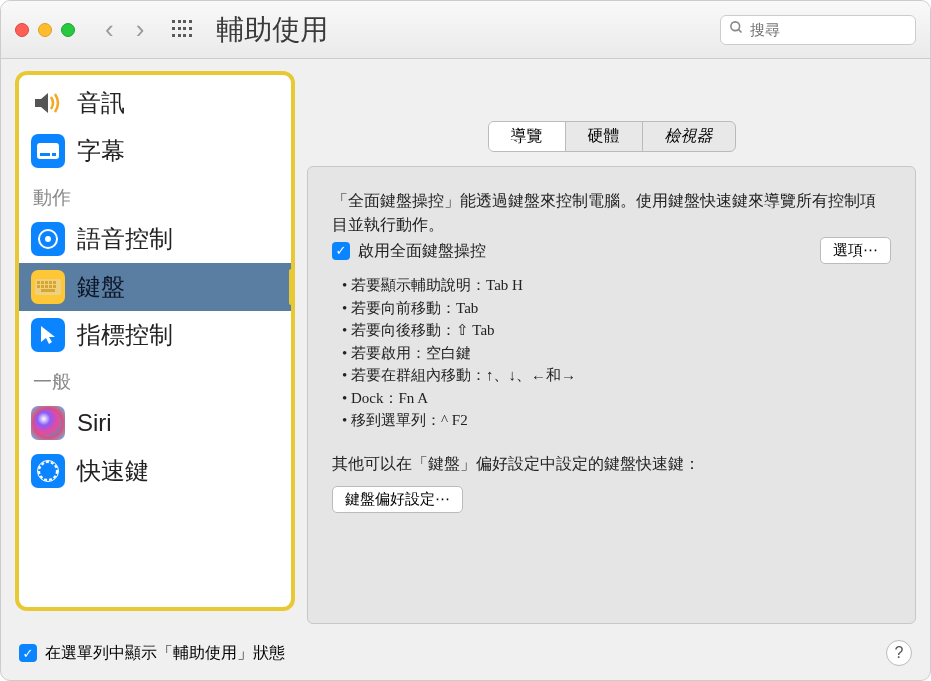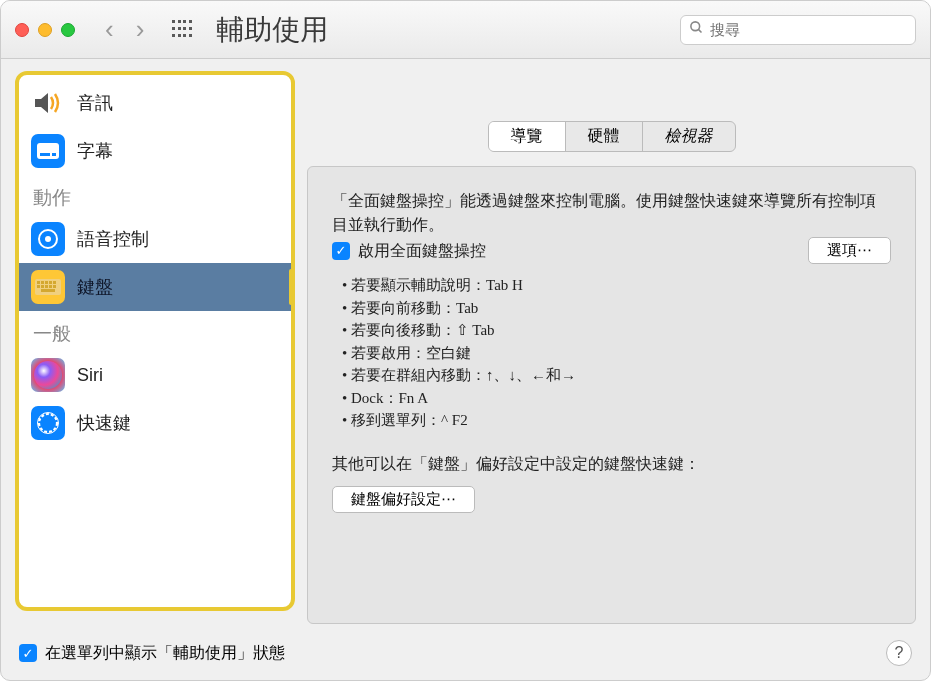--- a/index.html
+++ b/index.html
@@ -32,35 +32,35 @@
 .traffic { display: flex; gap: 9px; margin-right: 20px; }
 .dot { width: 14px; height: 14px; border-radius: 50%; }
 .dot.red { background: #ff5f57; border: 0.5px solid #e0443e; }
 .dot.yellow { background: #febc2e; border: 0.5px solid #dea023; }
 .dot.green { background: #28c840; border: 0.5px solid #1ba632; }
 .nav-arrows { display: flex; gap: 22px; color: #9a9a9a; font-size: 26px; margin-right: 18px; }
 .nav-arrows span { cursor: default; }
 .grid-icon { width: 20px; height: 20px; display: grid; grid-template-columns: repeat(4,1fr); grid-template-rows: repeat(3,1fr); gap: 2px; margin-right: 14px; }
 .grid-icon i { background: #5a5a5a; width: 3px; height: 3px; }
 .title { font-size: 28px; color: #3a3a3a; font-weight: 400; flex: 1; }
-.search-wrap { width: 236px; height: 30px; background: #fff; border: 1px solid #ccc; border-radius: 6px; display: flex; align-items: center; padding: 0 8px; gap: 6px; }
+.search-wrap { width: 196px; height: 30px; background: #fff; border: 1px solid #ccc; border-radius: 6px; display: flex; align-items: center; padding: 0 8px; gap: 6px; }
 .search-icon { color: #888; font-size: 16px; }
 .search-wrap input { border: none; outline: none; font-size: 15px; width: 100%; background: transparent; color: #888; }
 .body-area { flex: 1; display: flex; padding: 12px 14px 8px 14px; gap: 12px; }
 .sidebar {
   width: 280px;
   background: #fff;
   border: 4px solid #e8c933;
   border-radius: 12px;
   padding: 4px 0;
   overflow: hidden;
   height: 540px;
 }
 .section-label { font-size: 19px; color: #888; padding: 10px 14px 4px; }
-.item { display: flex; align-items: center; gap: 12px; padding: 7px 12px; font-size: 18px; color: #222; cursor: default; position: relative; }
+.item { display: flex; align-items: center; gap: 12px; padding: 7px 12px; font-size: 24px; color: #222; cursor: default; position: relative; }
 .item.selected { background: #5a7da2; color: #0f172a; }
 .item.selected::after { content:""; position:absolute; right:-2px; top:6px; bottom:6px; width:4px; background: #e8c933; border-radius:2px; }
 .icon-box { width: 34px; height: 34px; border-radius: 7px; display: flex; align-items: center; justify-content: center; flex-shrink: 0; }
 .content {
   flex: 1;
   display: flex;
   flex-direction: column;
 }
 .tabs { display: flex; justify-content: center; margin: 10px 0 14px; }
 .tabgroup { display: flex; border: 1px solid #bbb; border-radius: 6px; overflow: hidden; background: #e8e8e8; margin-top: 40px; }
@@ -73,21 +73,21 @@
   border: 1px solid #c7c7c7;
   border-radius: 6px;
   padding: 22px 24px;
   font-size: 16px;
   color: #222;
   line-height: 1.5;
 }
 .desc { margin-bottom: 0; }
 .check-row { display: flex; align-items: center; margin-bottom: 10px; }
 .checkbox { width: 18px; height: 18px; background: #0a84ff; border-radius: 4px; display: inline-flex; align-items: center; justify-content: center; margin-right: 8px; color: #fff; font-size: 13px; }
-.btn { background: #fff; border: 1px solid #bbb; border-radius: 5px; padding: 3px 18px; font-size: 15px; cursor: default; }
+.btn { background: #fff; border: 1px solid #bbb; border-radius: 5px; padding: 3px 12px; font-size: 15px; cursor: default; }
 .btn.right { margin-left: auto; }
 .bullets { margin: 6px 0 20px 10px; font-size: 15px; font-family: Liberation Serif, serif; }
 .bullets div::before { content: "• "; }
 .other-label { margin-bottom: 10px; }
 .footer { display: flex; align-items: center; padding: 8px 18px 14px; font-size: 16px; }
 .footer .checkbox { flex-shrink:0; }
 .help { width: 26px; height: 26px; border-radius: 50%; border: 1px solid #bbb; background: #fff; display: flex; align-items: center; justify-content: center; color: #555; font-size: 16px; margin-left: auto; }
 </style>
 </head>
 <body>
@@ -175,20 +175,28 @@
               <rect x="2" y="6" width="3" height="3" fill="#d4a830"></rect>
               <rect x="6" y="6" width="3" height="3" fill="#d4a830"></rect>
               <rect x="10" y="6" width="3" height="3" fill="#d4a830"></rect>
               <rect x="14" y="6" width="3" height="3" fill="#d4a830"></rect>
               <rect x="18" y="6" width="3" height="3" fill="#d4a830"></rect>
               <rect x="6" y="10" width="14" height="3" fill="#d4a830"></rect>
             </svg>
         </div>
         <span>鍵盤</span>
       </div>
+      <div class="item">
+        <div class="icon-box" style="background:#0a84ff">
+          <svg width="18" height="22" viewBox="0 0 18 22">
+              <polygon points="2,2 2,18 7,14 10,20 13,18 10,13 16,13" fill="#fff"></polygon>
+            </svg>
+        </div>
+        <span>指標控制</span>
+      </div>
 
       <div class="section-label">一般</div>
 
       <div class="item">
         <div class="icon-box" style="background:radial-gradient(circle,#6a5acd,#ff2d55,#5ac8fa)">
           <div style="width:28px;height:28px;border-radius:50%;background:radial-gradient(circle at 35% 35%, #fff 0%, #8b5cf6 25%, #ec4899 55%, #06b6d4 100%)"></div>
         </div>
         <span>Siri</span>
       </div>
       <div class="item">

